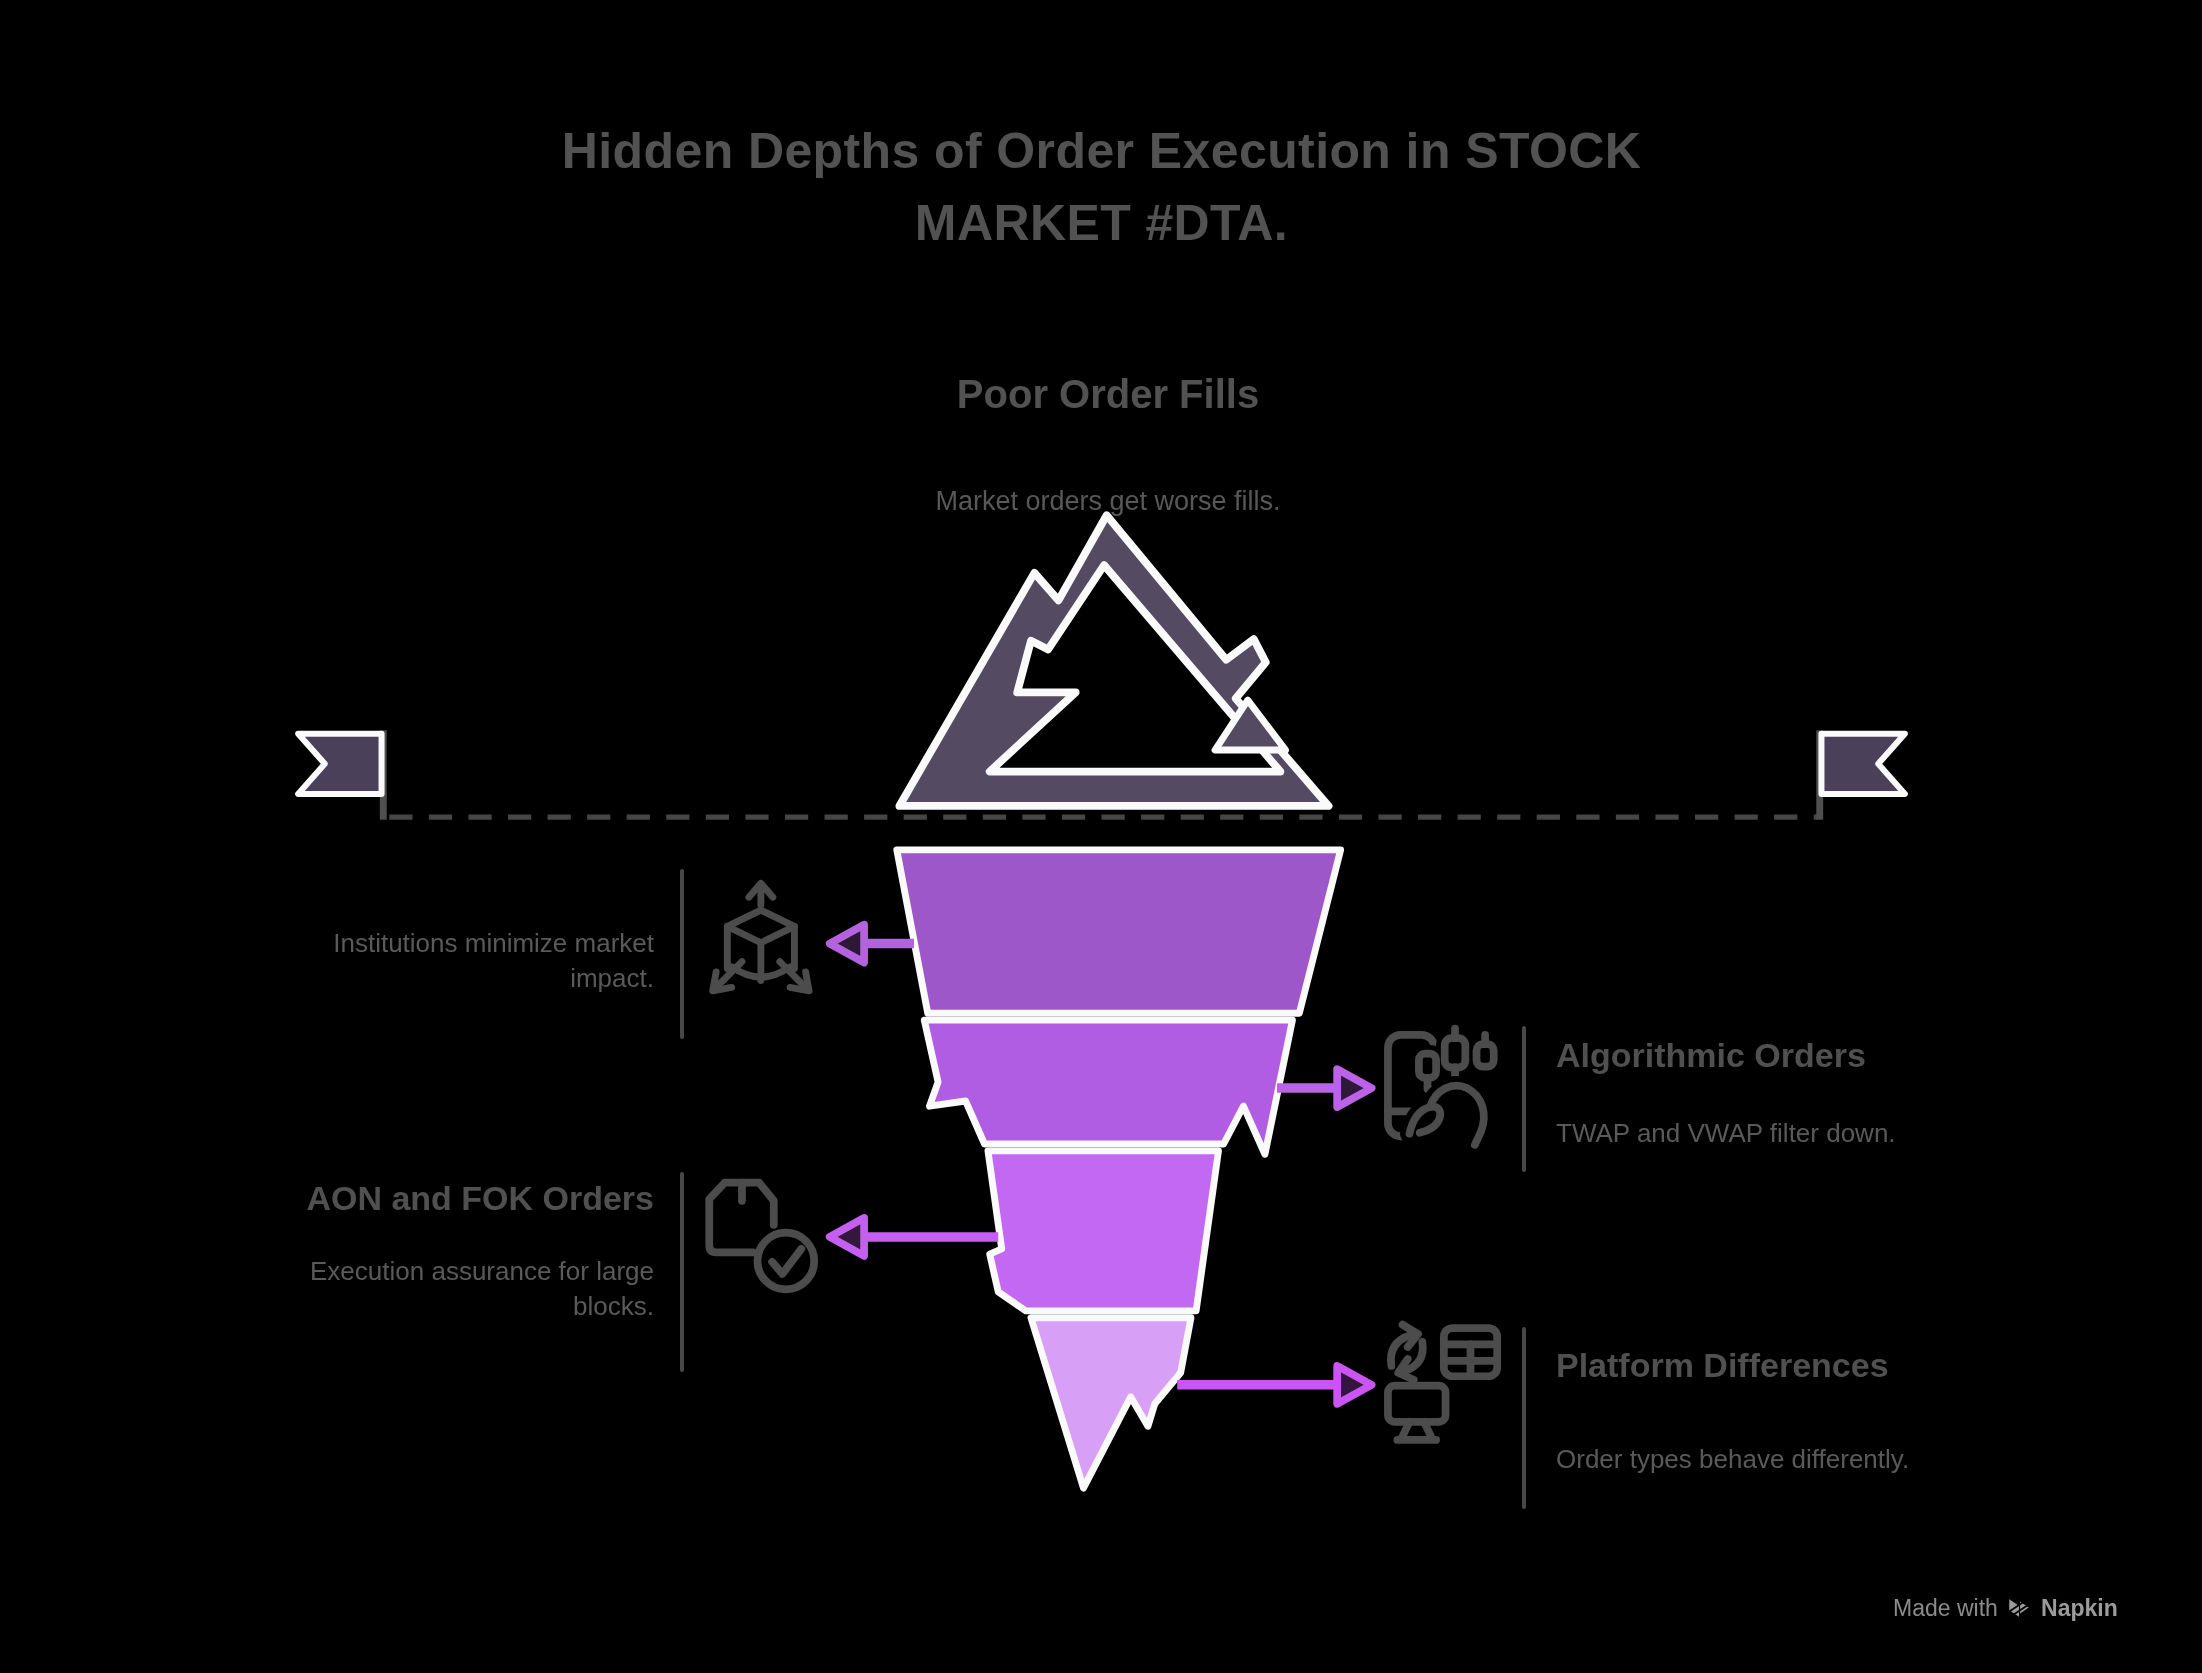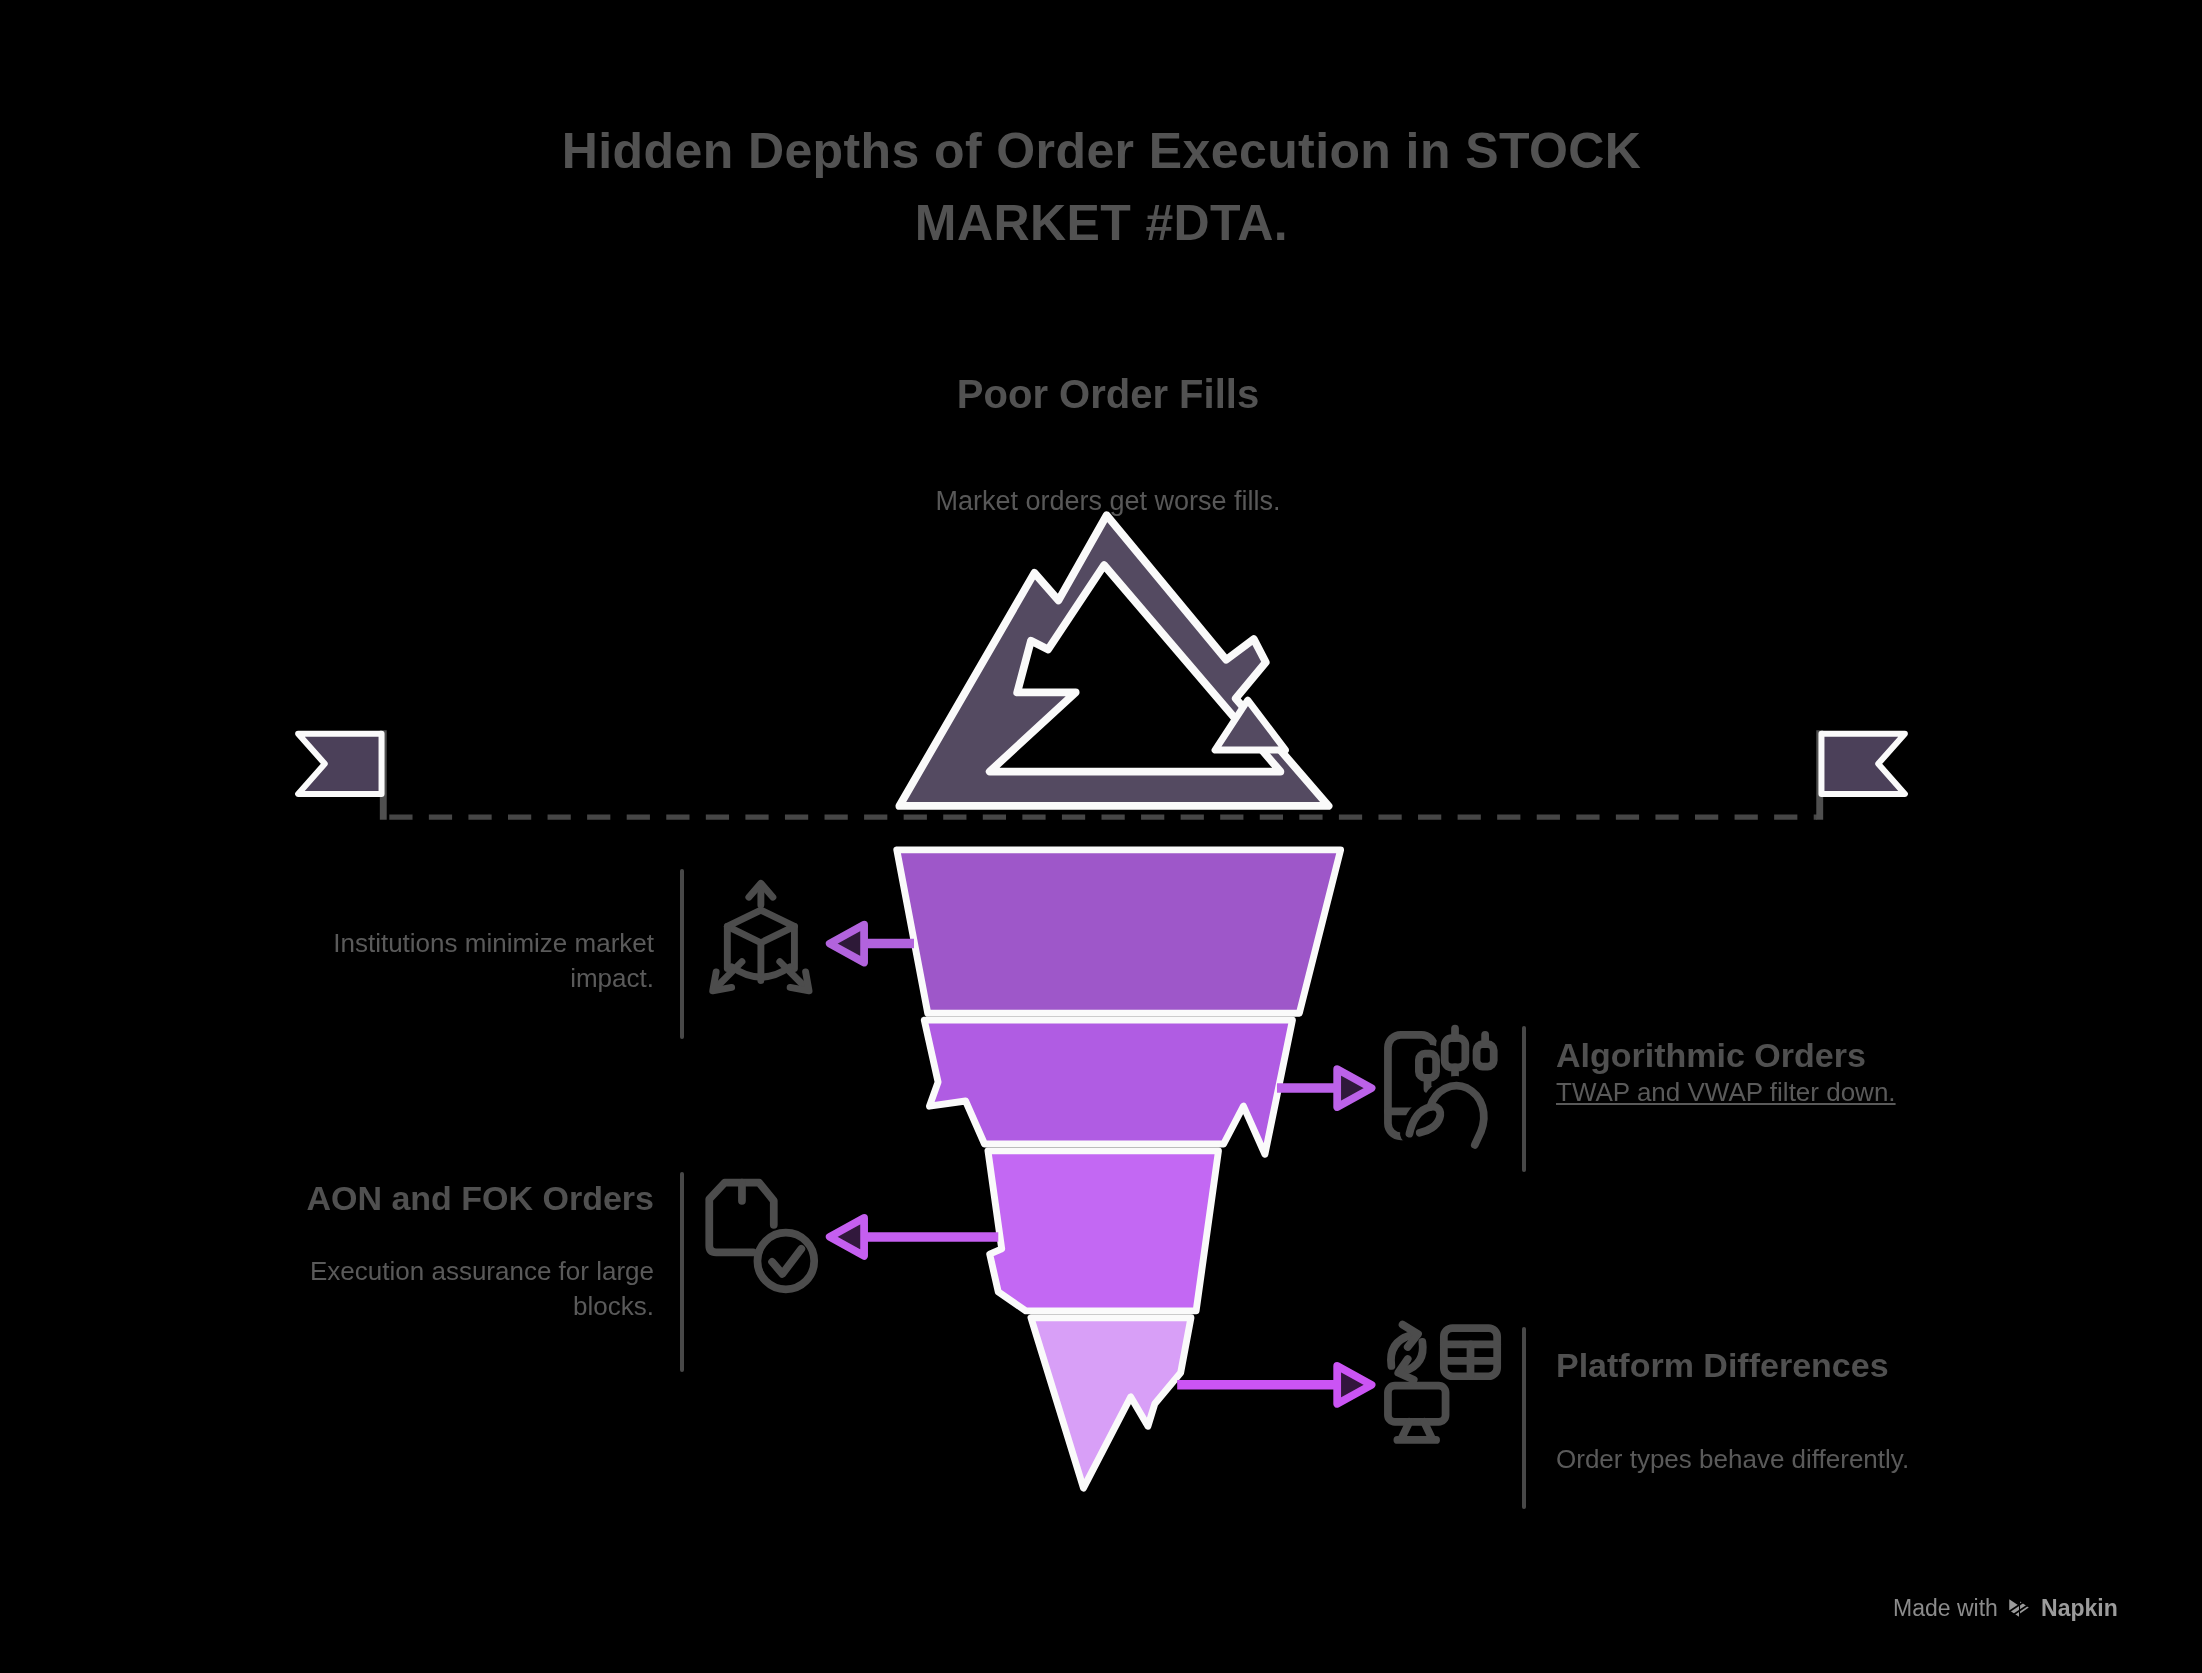--- a/index.html
+++ b/index.html
@@ -149,21 +149,21 @@
 <div class="abs surface-sub">Market orders get worse fills.</div>
 
 <div class="abs c-left" style="left:275px;top:876px;width:379px;">
   <div class="callout-desc" style="margin-top:50px;">Institutions minimize market impact.</div>
 </div>
 <div class="abs vdiv" style="left:680px;top:869px;height:170px;"></div>
 
 <div class="abs vdiv" style="left:1522px;top:1026px;height:146px;"></div>
 <div class="abs c-right" style="left:1556px;top:1036px;width:516px;">
   <div class="callout-title">Algorithmic Orders</div>
-  <div class="callout-desc" style="text-decoration:underline;">TWAP and VWAP filter down.</div>
+  <div class="callout-desc" style="margin-top:41px;">TWAP and VWAP filter down.</div>
 </div>
 
 <div class="abs c-left" style="left:275px;top:1179px;width:379px;">
   <div class="callout-title">AON and FOK Orders</div>
   <div class="callout-desc" style="margin-top:36px;text-align:right;">Execution assurance for large blocks.</div>
 </div>
 <div class="abs vdiv" style="left:680px;top:1172px;height:200px;"></div>
 
 <div class="abs vdiv" style="left:1522px;top:1327px;height:182px;"></div>
 <div class="abs c-right" style="left:1556px;top:1346px;width:516px;">

